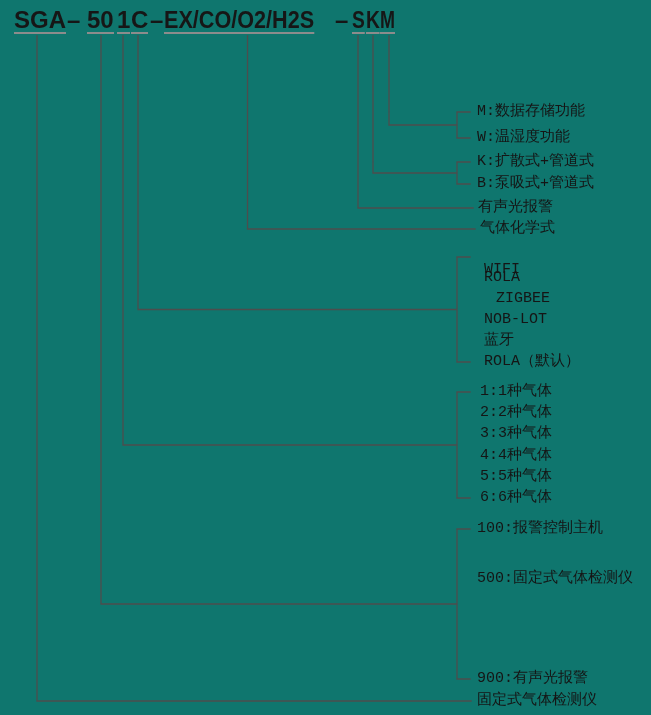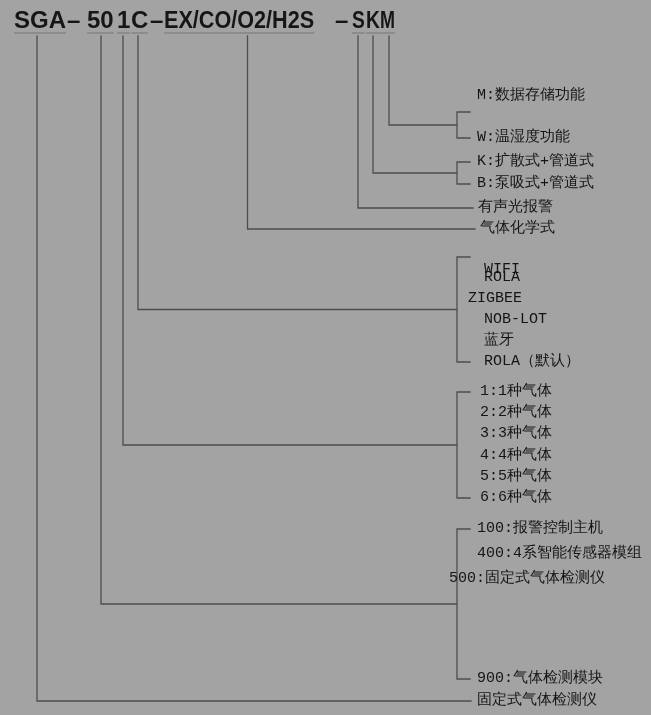--- a/index.html
+++ b/index.html
@@ -1,17 +1,17 @@
 <!DOCTYPE html>
 <html><head>
 <meta charset="utf-8">
 <style>
   html,body{margin:0;padding:0;background:#ffffff;}
   .stage{
-    position:relative;width:651px;height:715px;background:#a3a3a3;
+    position:relative;width:651px;height:715px;background:#0f766e;
     overflow:hidden;font-family:"Liberation Sans",sans-serif;
   }
   .lines{position:absolute;left:0;top:0;}
   .tseg{
     position:absolute;top:7px;white-space:pre;
     font:bold 24px/25px "Liberation Sans",sans-serif;
     color:#161616;
     border-bottom:2px solid #8c8c8c;
     transform-origin:left bottom;
     display:inline-block;
@@ -50,44 +50,43 @@
   <span class="tseg" style="left:87px">50</span>
   <span class="tseg" style="left:117px">1</span>
   <span class="tseg" style="left:131px">C</span>
   <span class="tseg tdash" style="left:150px">–</span>
   <span class="tseg sx90" style="left:164px">EX/CO/O2/H2S</span>
   <span class="tseg tdash" style="left:335px">–</span>
   <span class="tseg sx80" style="left:352px">S</span>
   <span class="tseg sx80" style="left:366px">K</span>
   <span class="tseg sx75" style="left:380px">M</span>
 
-  <div class="lbl" style="left:477px;top:96px">M:数据存储功能</div>
+  <div class="lbl" style="left:477px;top:112px">M:数据存储功能</div>
   <div class="lbl" style="left:477px;top:138px">W:温湿度功能</div>
 
   <div class="lbl" style="left:477px;top:184px">B:泵吸式+管道式</div>
   <div class="lbl" style="left:477px;top:162px">K:扩散式+管道式</div>
 
   <div class="lbl" style="left:478px;top:208px">有声光报警</div>
 
   <div class="lbl" style="left:480px;top:229px">气体化学式</div>
 
   <div class="lbl" style="left:484px;top:270px">WIFI</div>
   <div class="lbl" style="left:484px;top:278px">ROLA</div>
-  <div class="lbl" style="left:468px;top:299px">ZIGBEE</div>
+  <div class="lbl" style="left:496px;top:299px">ZIGBEE</div>
   <div class="lbl" style="left:484px;top:320px">NOB-LOT</div>
   <div class="lbl" style="left:484px;top:341px">蓝牙</div>
   <div class="lbl" style="left:484px;top:362px">ROLA（默认）</div>
 
   <div class="lbl" style="left:480px;top:392px">1:1种气体</div>
   <div class="lbl" style="left:480px;top:413px">2:2种气体</div>
   <div class="lbl" style="left:480px;top:434px">3:3种气体</div>
   <div class="lbl" style="left:480px;top:456px">4:4种气体</div>
   <div class="lbl" style="left:480px;top:477px">5:5种气体</div>
   <div class="lbl" style="left:480px;top:498px">6:6种气体</div>
 
   <div class="lbl" style="left:477px;top:529px">100:报警控制主机</div>
-  <div class="lbl" style="left:477px;top:554px">400:4系智能传感器模组</div>
-  <div class="lbl" style="left:449px;top:579px">500:固定式气体检测仪</div>
-  <div class="lbl" style="left:477px;top:679px">900:气体检测模块</div>
+  <div class="lbl" style="left:477px;top:579px">500:固定式气体检测仪</div>
+  <div class="lbl" style="left:477px;top:679px">900:有声光报警</div>
 
   <div class="lbl" style="left:477px;top:701px">固定式气体检测仪</div>
 
 </div>
 
 </body></html>

